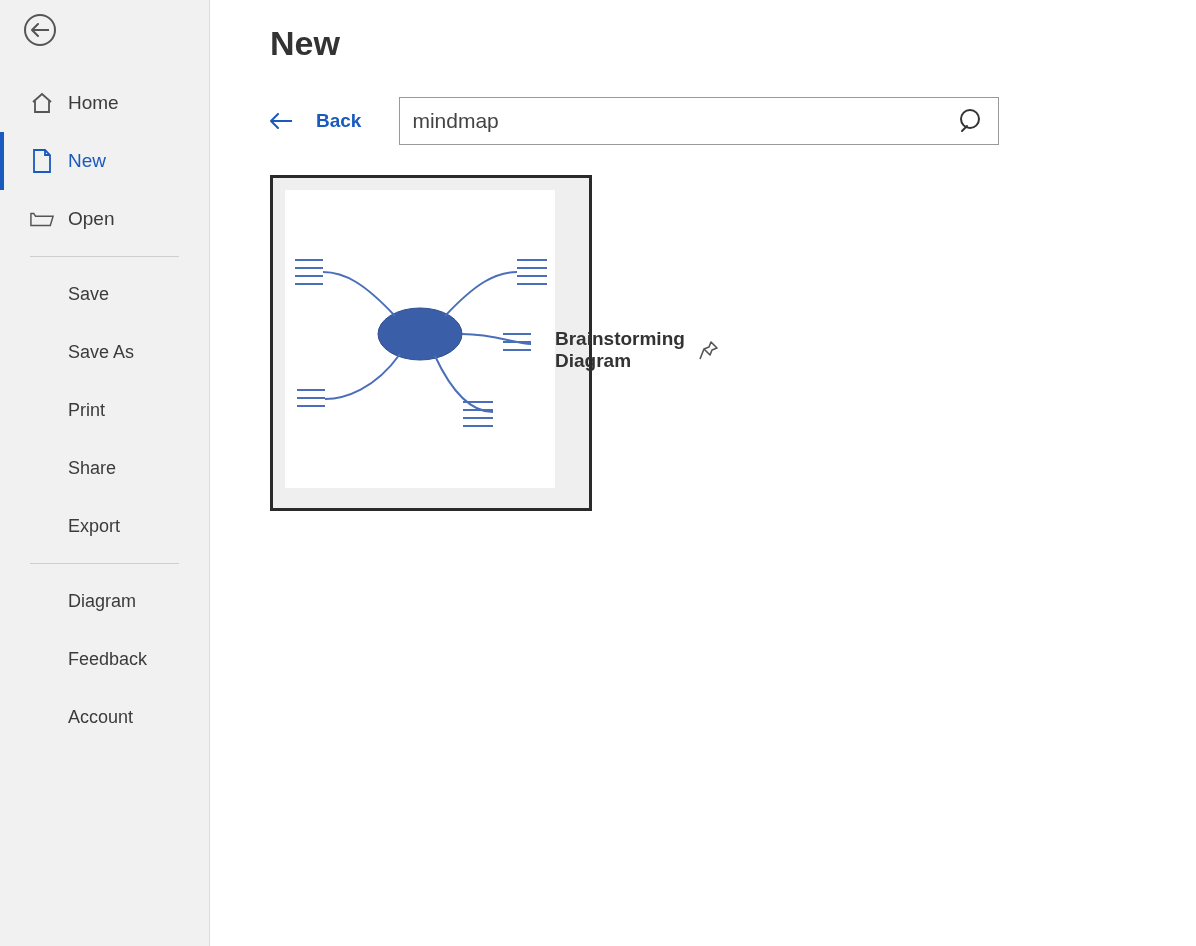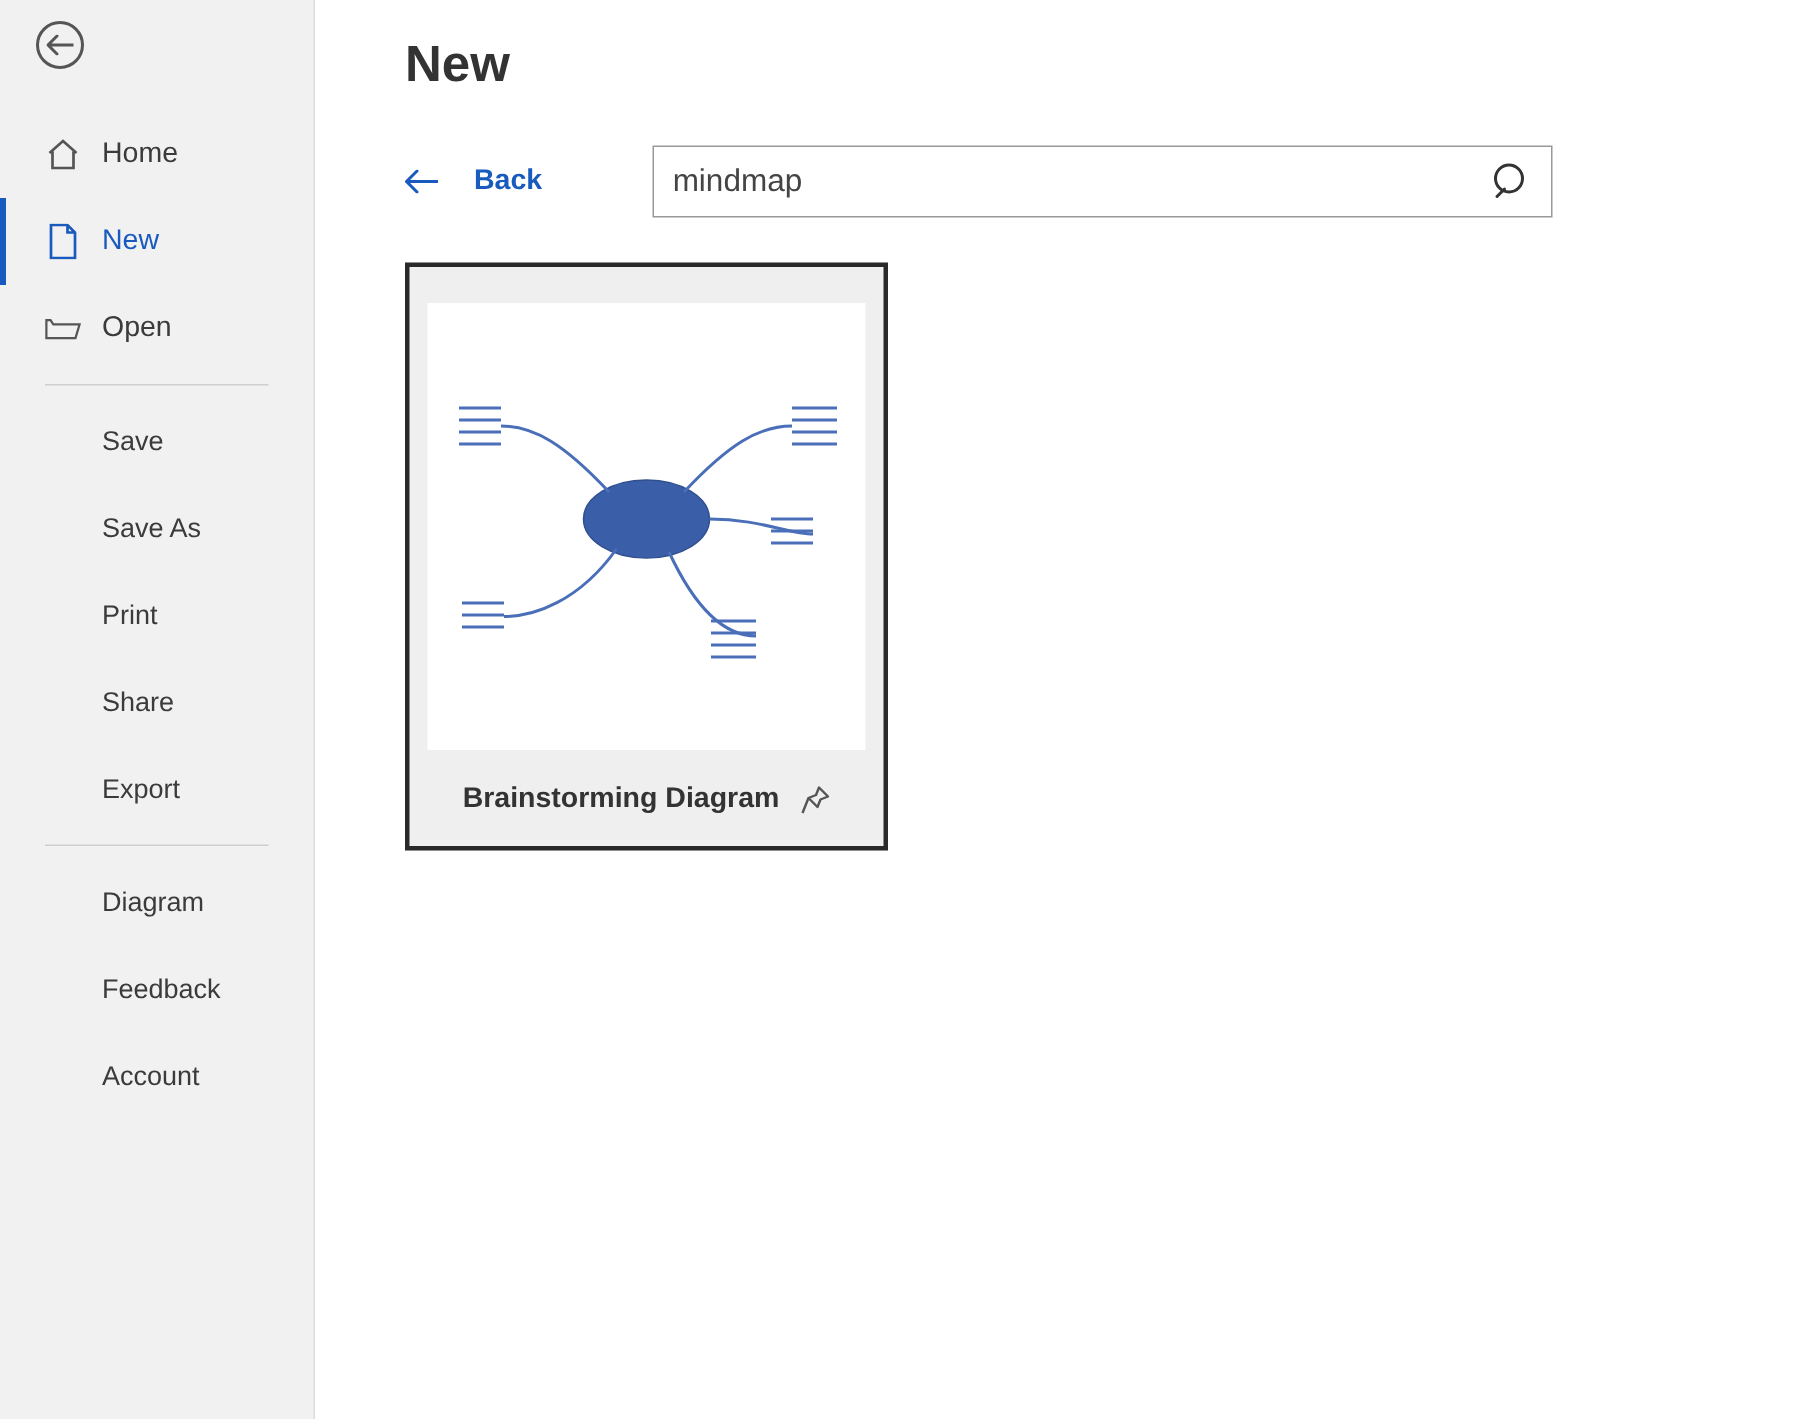--- a/index.html
+++ b/index.html
@@ -90,43 +90,41 @@
     font-weight: 600;
     cursor: pointer;
   }
   .search-box {
     width: 600px;
     height: 48px;
     border: 1px solid #999;
     display: flex;
     align-items: center;
     padding: 0 12px 0 12px;
-    margin-left: 36px;
   }
   .search-input {
     flex: 1;
     border: none;
     outline: none;
     font-size: 21px;
     font-family: inherit;
     color: #444;
   }
   .search-icon {
     width: 28px; height: 28px;
     cursor: pointer;
   }
 
   
   .tile {
     width: 322px;
     background: #efefef;
     border: 3px solid #2a2a2a;
-    padding: 24px 12px 20px 12px;
-    display: flex;
-    flex-direction: column;
+    padding: 12px 12px 20px 12px;
+    display: flex;
     cursor: pointer;
   }
   .tile-preview {
     width: 100%;
     height: 298px;
     background: #fff;
     display:flex;
     align-items:center;
     justify-content:center;
   }

